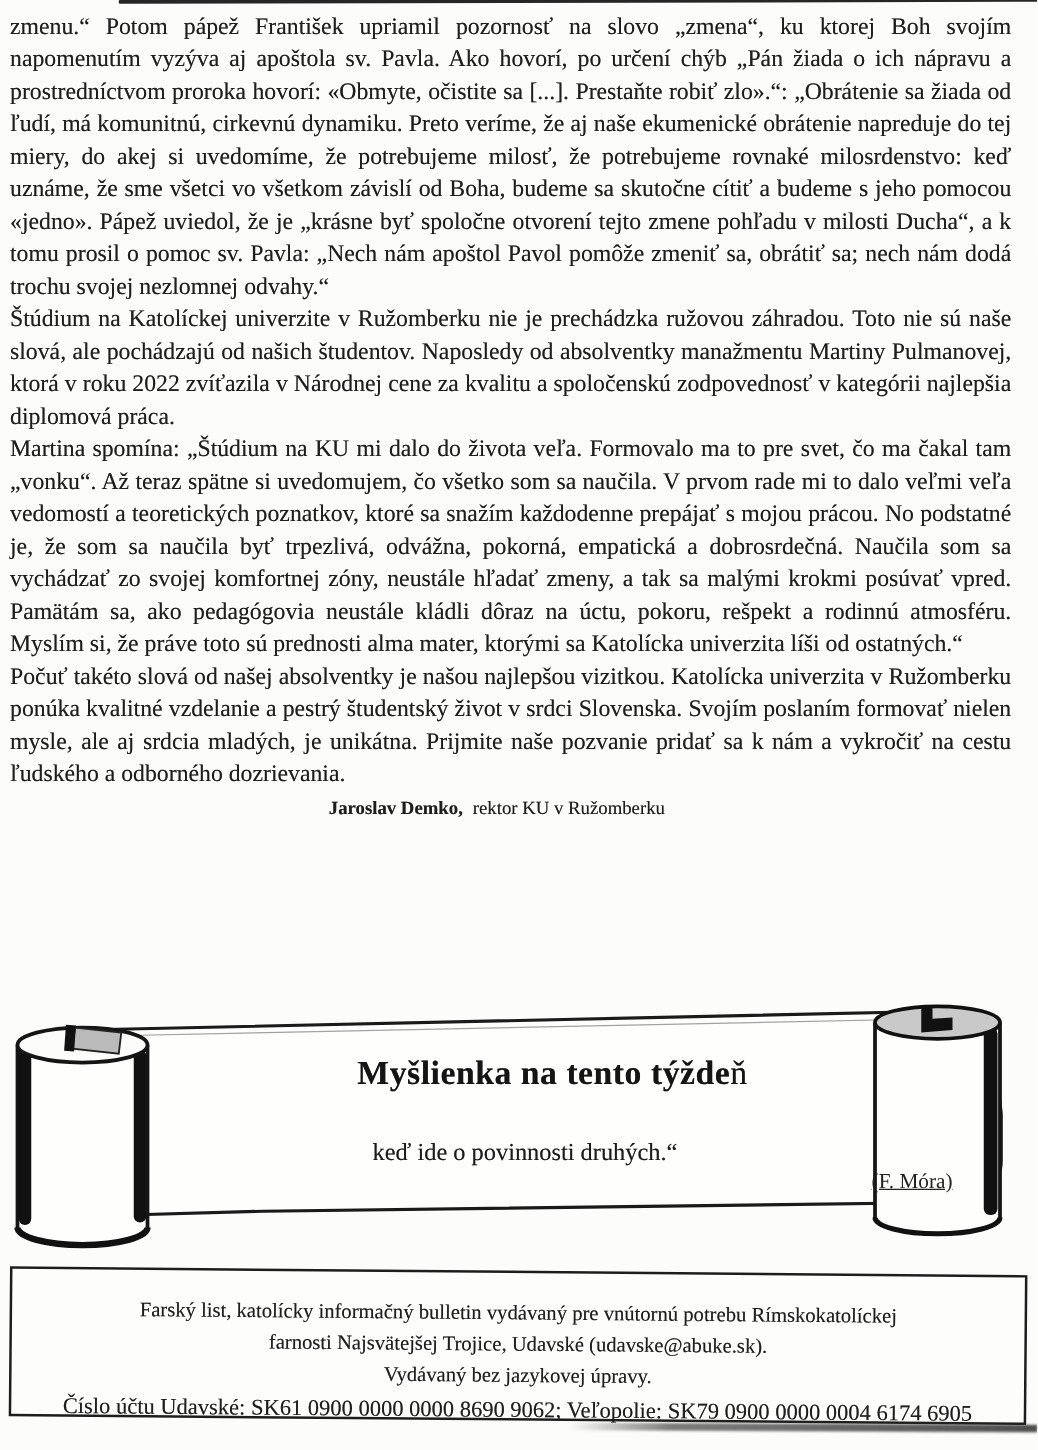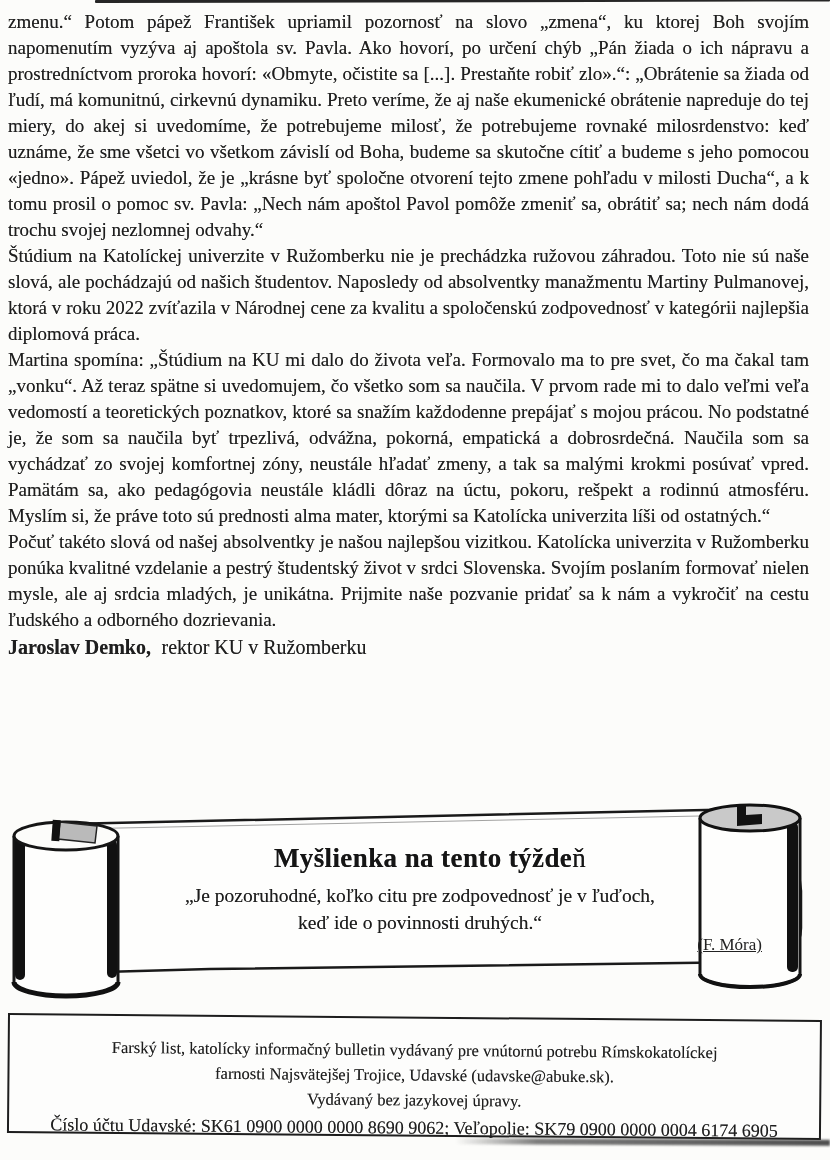--- a/index.html
+++ b/index.html
@@ -27,34 +27,34 @@
     text-align:justify;
     text-shadow:0 0 .4px rgba(20,20,20,.55);
   }
   .section-heading{
     margin:14px 0 7px 0;
     font-size:22px;font-weight:bold;letter-spacing:.2px;
     text-shadow:0 0 .4px rgba(20,20,20,.6);
   }
   .signature{
     margin:1px 0 0 0;padding-right:22px;
-    font-size:20px;line-height:26px;
-    text-align:left;
+    font-size:15px;line-height:26px;
+    text-align:center;
     text-shadow:0 0 .4px rgba(20,20,20,.55);
   }
   .sig-name{font-weight:bold;}
   .sig-role{margin-left:.28em;}
 
   
   .scroll-banner{position:absolute;left:0;top:796px;width:830px;height:216px;}
   .scroll-art{position:absolute;left:0;top:0;width:830px;height:216px;}
   .scroll-title{
     position:absolute;left:120px;width:620px;top:47px;
     text-align:center;font-size:27px;letter-spacing:.4px;
-    color:#151515;text-shadow:0 0 .4px rgba(10,10,10,.6);
+    color:#151515;text-shadow:0 0 .4px rgba(10,10,10,.6);padding-left:12px;
   }
   .scroll-title .tb{font-weight:bold;}
   .scroll-title .tr{font-weight:normal;}
   .scroll-quote{
     position:absolute;left:90px;width:660px;
     text-align:center;font-size:19.5px;color:#1c1c1c;
     text-shadow:0 0 .4px rgba(10,10,10,.5);
   }
   .q1{top:89px;}
   .q2{top:116px;}
@@ -123,21 +123,20 @@
         <path d="M 14 186 A 52 14 0 0 0 118 186" fill="none" stroke="#111" stroke-width="5"></path>
         <rect x="15" y="34" width="10" height="150" rx="5" fill="#111"></rect>
         <rect x="107" y="44" width="10" height="138" rx="5" fill="#111"></rect>
         <ellipse cx="66" cy="40" rx="52" ry="14" fill="#fcfcfa" stroke="#151515" stroke-width="3"></ellipse>
         <path d="M 60 26 L 97 30 L 95 47 L 58 43 Z" fill="#bababa" stroke="#222" stroke-width="1.5"></path>
         <rect x="52" y="24" width="8" height="21" fill="#111" transform="rotate(4 56 35)"></rect>
       </g>
     </svg>
 
     <div class="scroll-title"><span class="tb">Myšlienka na tento týžde</span><span class="tr">ň</span></div>
-    <div class="scroll-quote q1">„Je pozoruhodné, koľko citu pre zodpovednosť je v ľuďoch,</div>
     <div class="scroll-quote q2">keď ide o povinnosti druhých.“</div>
     <div class="scroll-attrib">(F. Móra)</div>
   </div>
 
   <div class="imprint-box">
     <div class="imprint-line">Farský list, katolícky informačný bulletin vydávaný pre vnútornú potrebu Rímskokatolíckej</div>
     <div class="imprint-line">farnosti Najsvätejšej Trojice, Udavské (udavske@abuke.sk).</div>
     <div class="imprint-line">Vydávaný bez jazykovej úpravy.</div>
     <div class="imprint-accounts">Číslo účtu Udavské: SK61 0900 0000 0000 8690 9062; Veľopolie: SK79 0900 0000 0004 6174 6905</div>
   </div>

